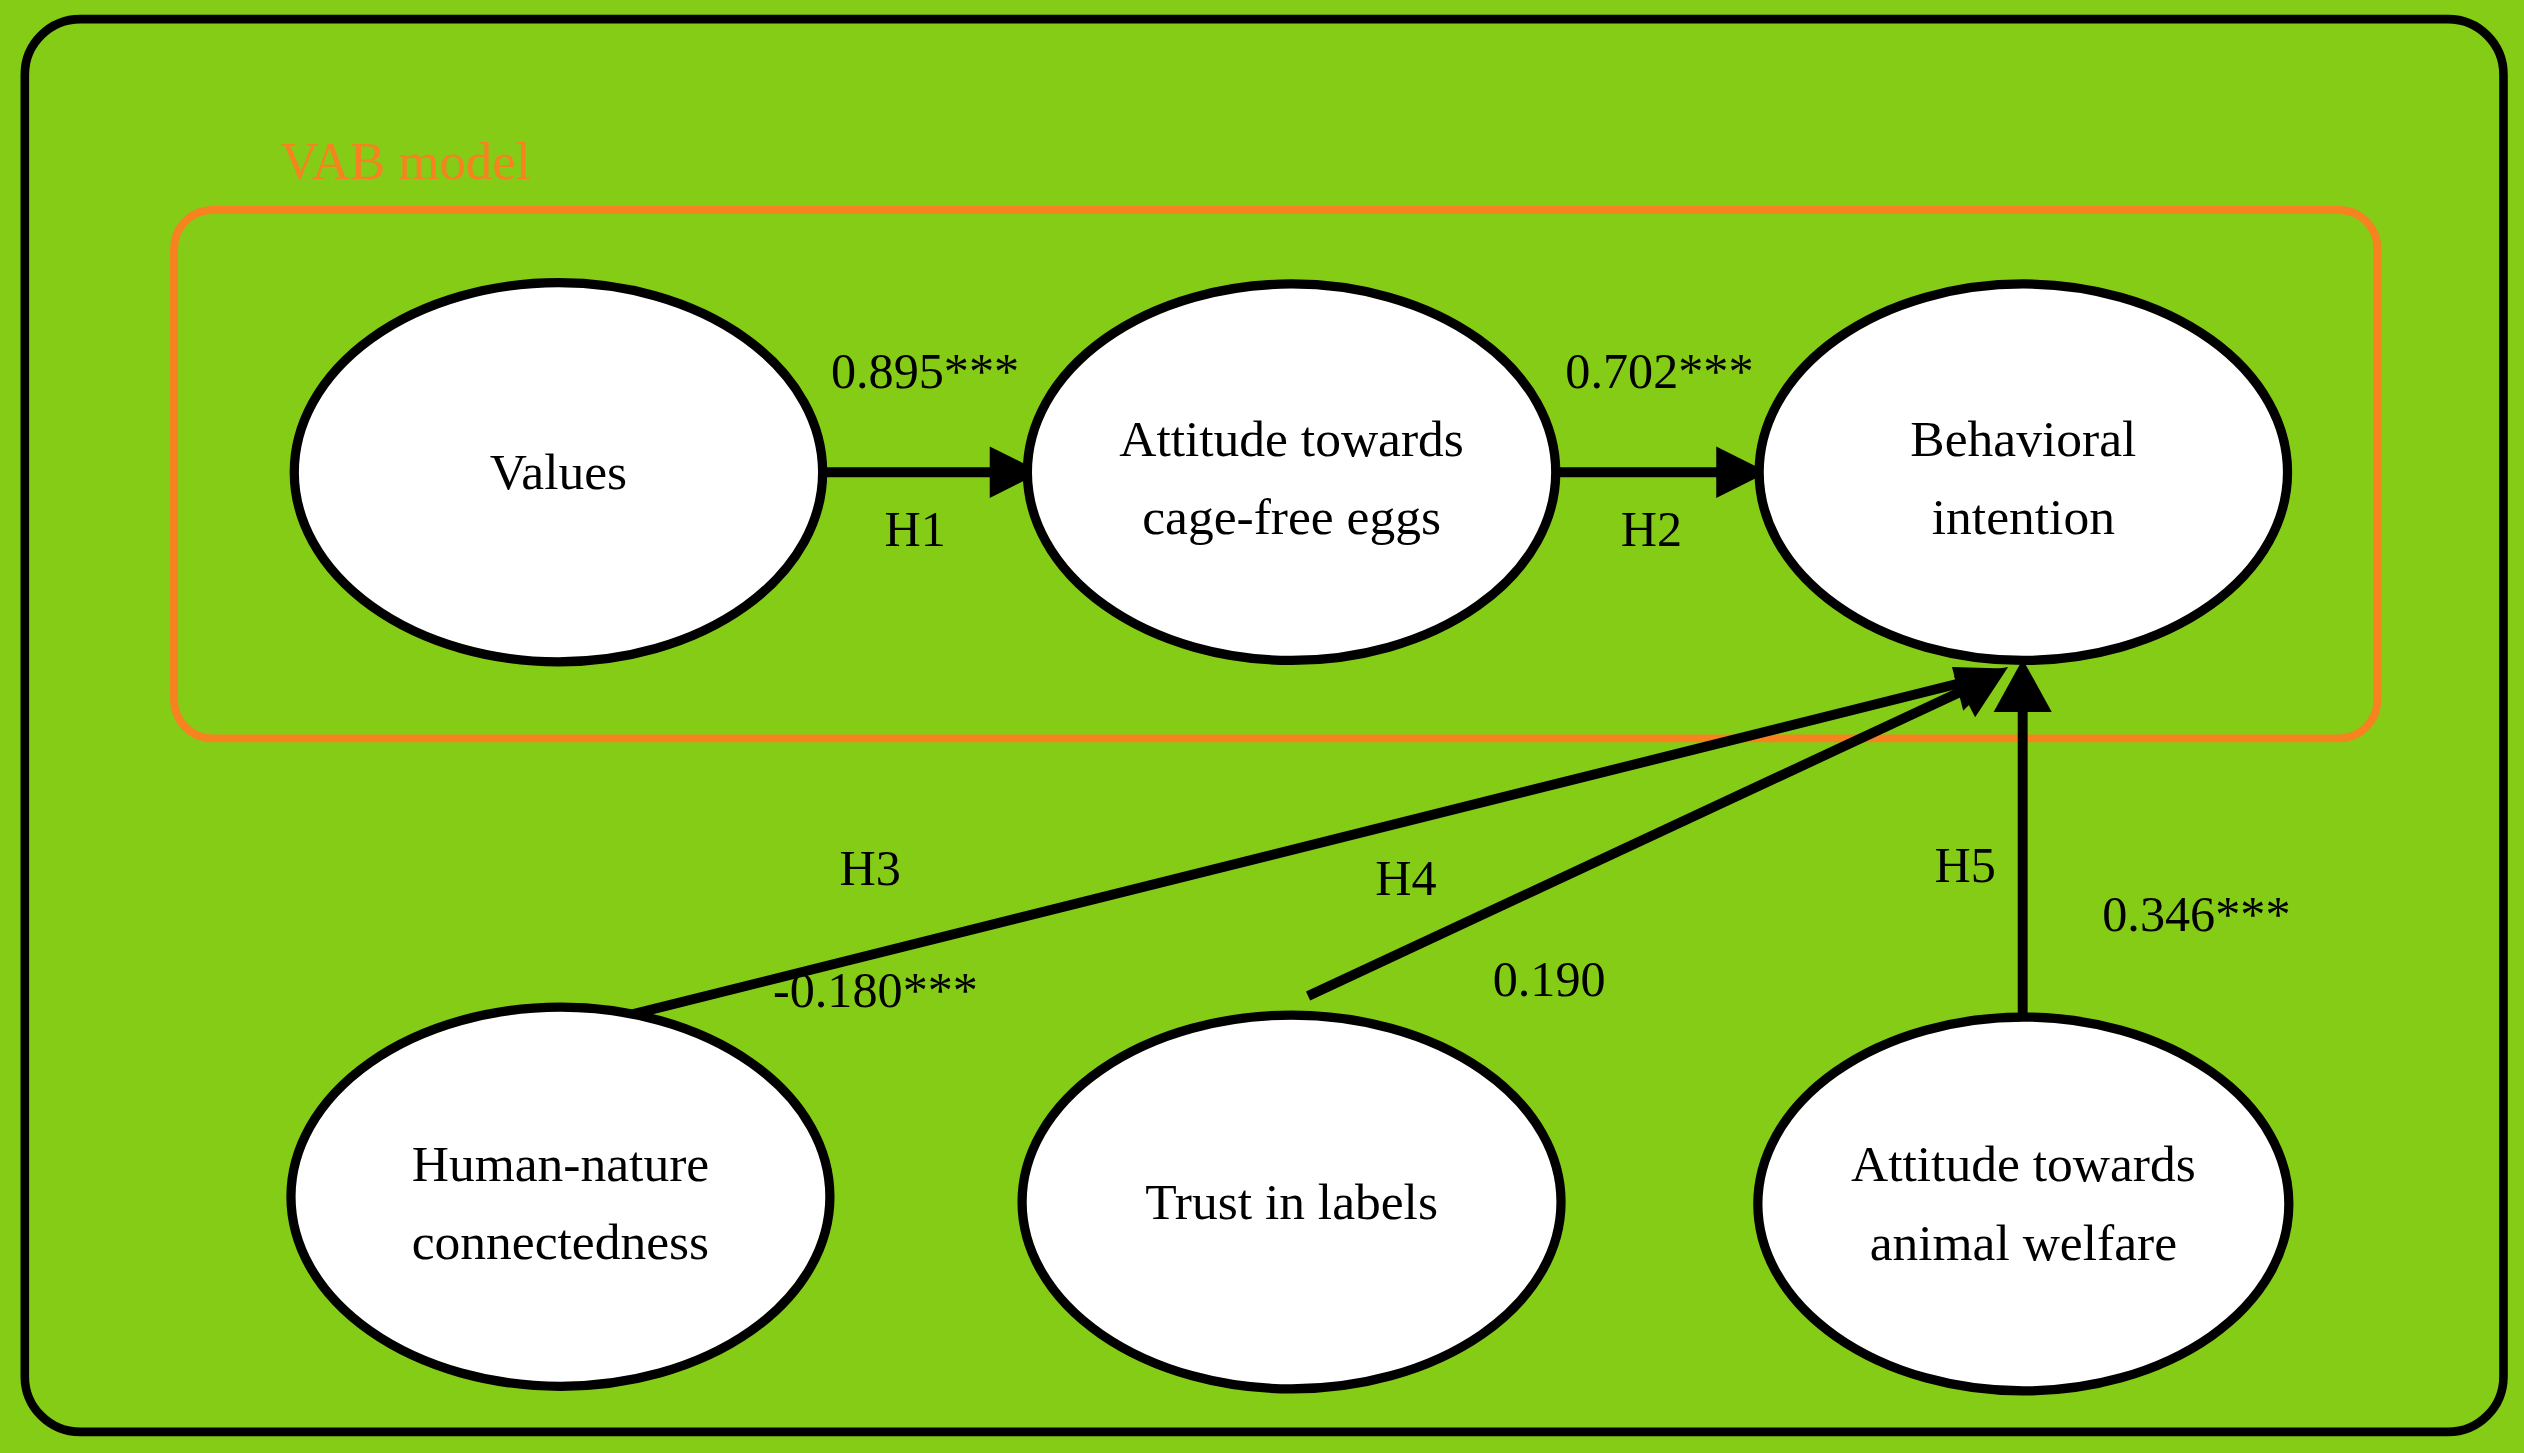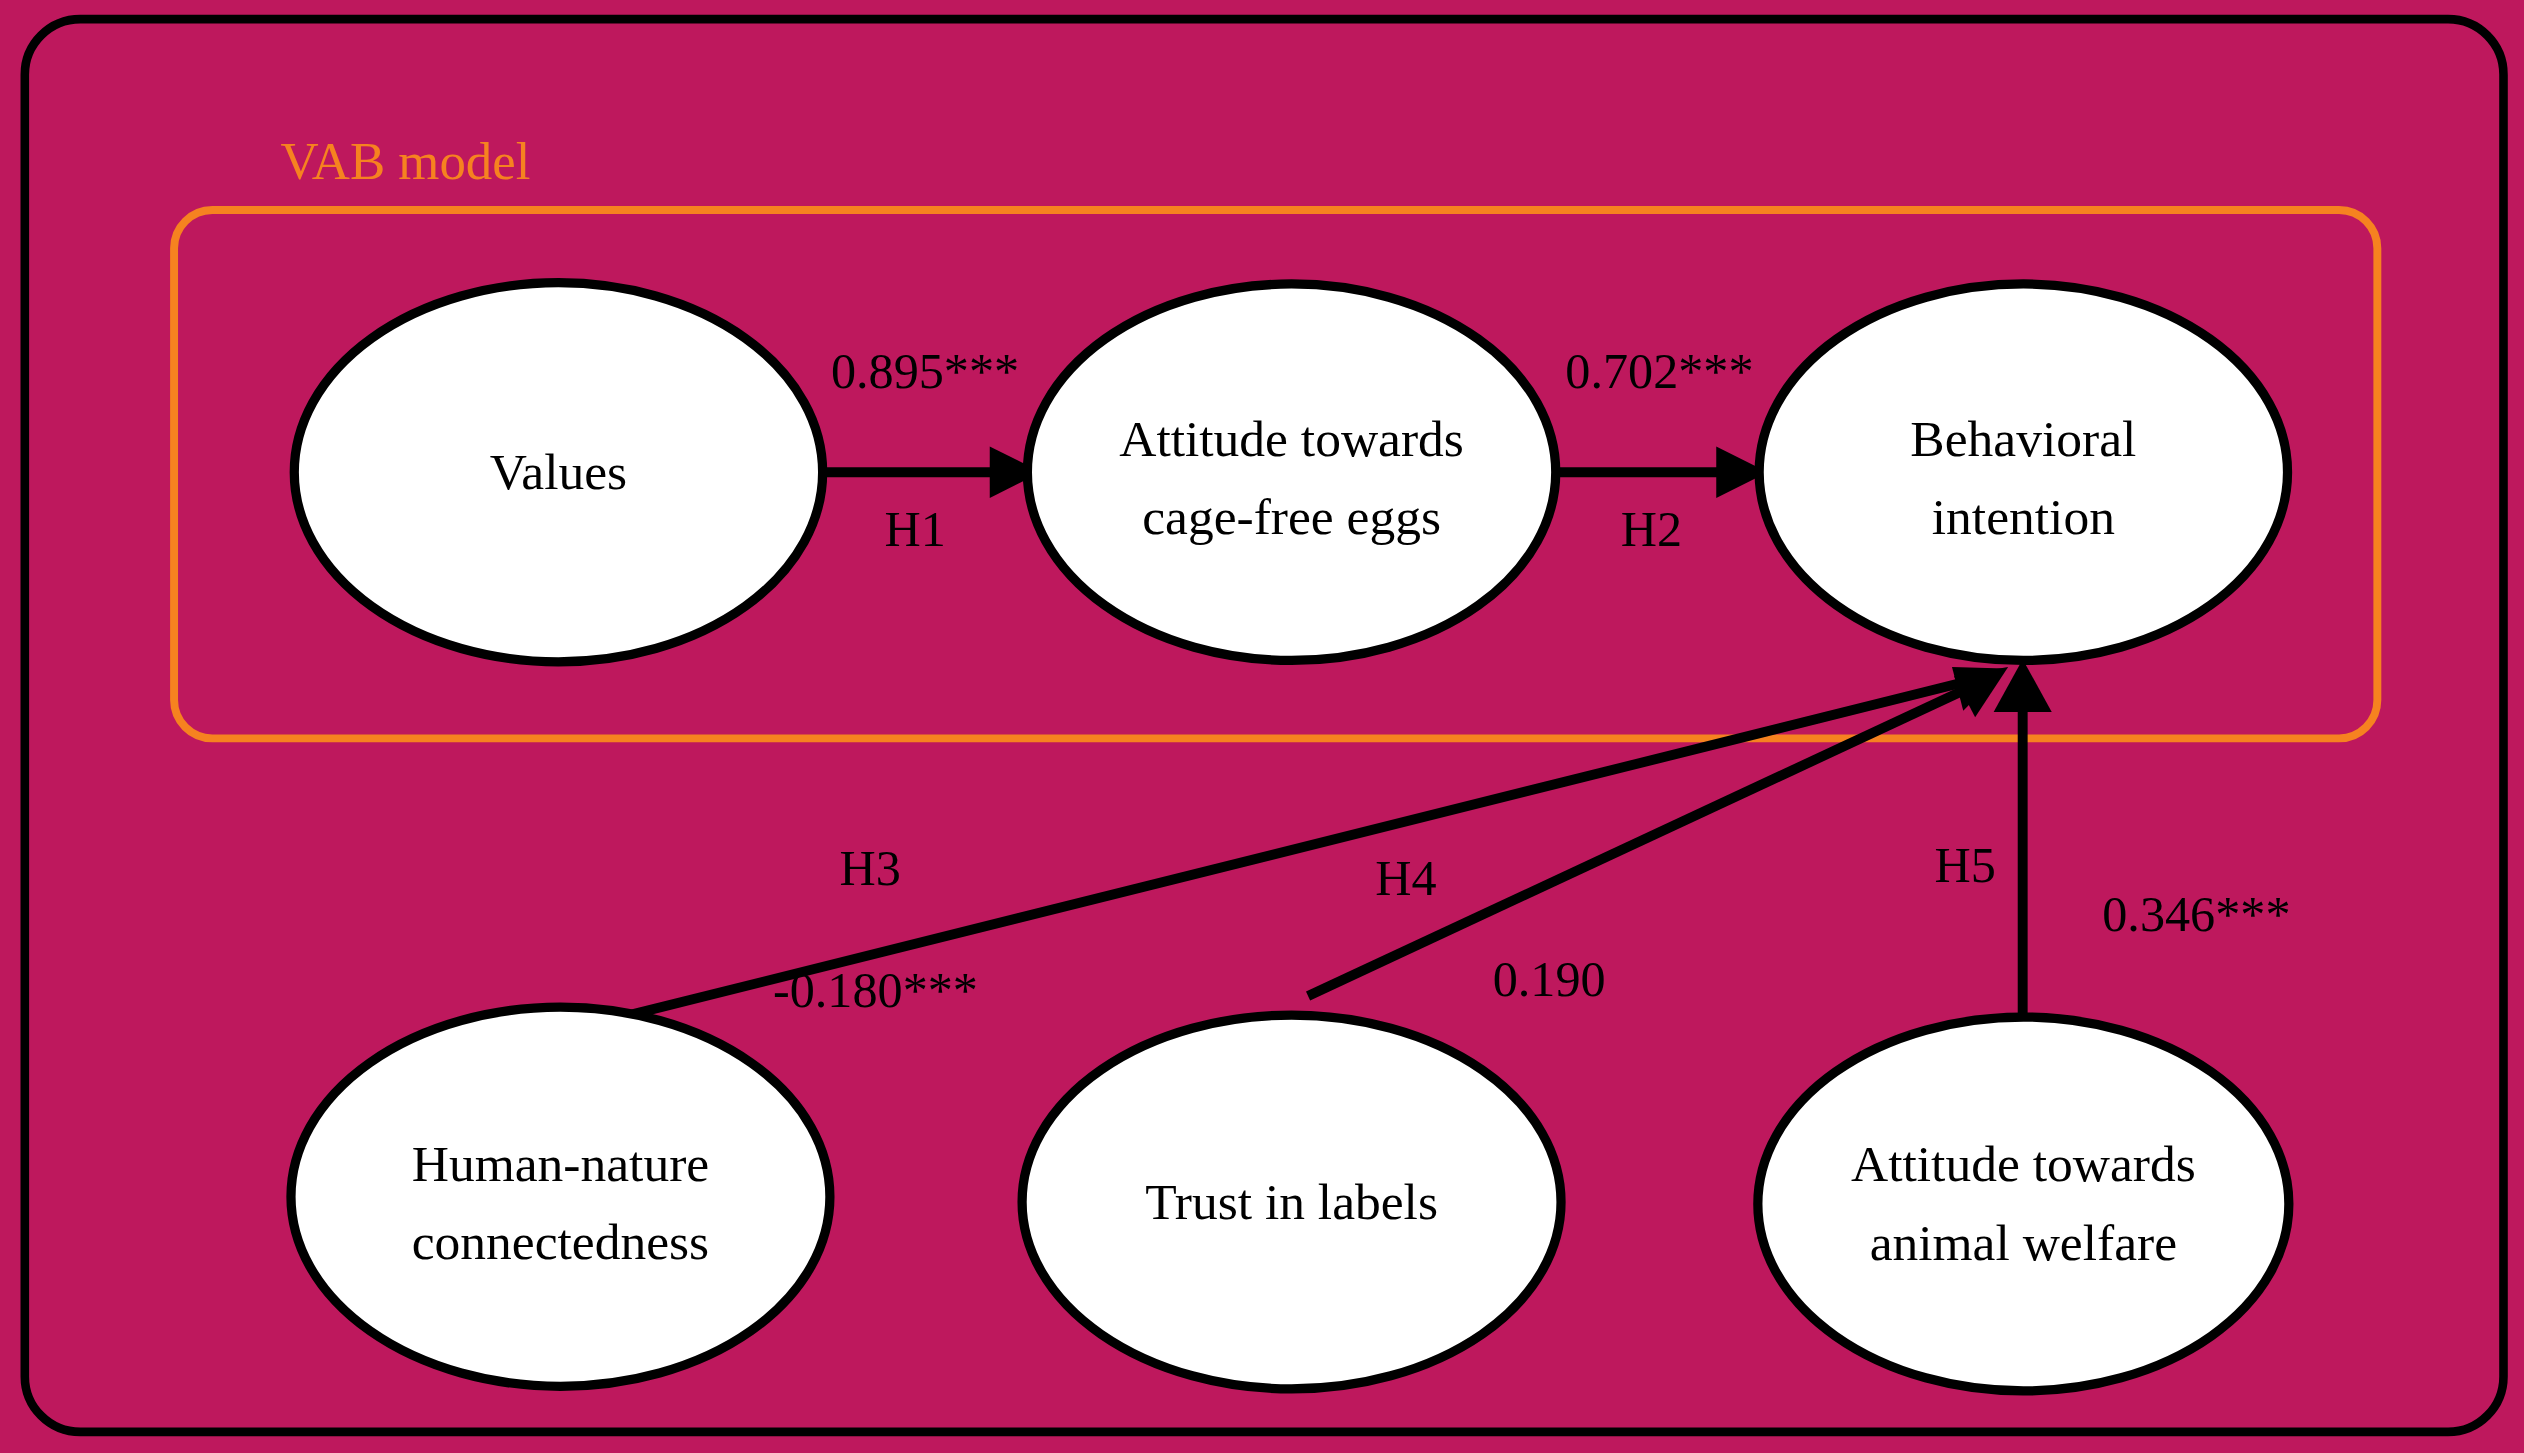--- a/index.html
+++ b/index.html
@@ -1,19 +1,19 @@
 <!DOCTYPE html>
 <html style="font-size:10.6px"><head>
 <meta charset="utf-8">
 <title>VAB Model Path Diagram</title>
 <style>
   html,body{margin:0;padding:0;background:#ffffff;}
   body{width:2525px;height:1453px;overflow:hidden;
        font-family:"Liberation Serif","DejaVu Serif",serif;}
-  #stage{position:relative;width:2525px;height:1453px;background:#be185d;}
+  #stage{position:relative;width:2525px;height:1453px;background:#84cc16;}
   svg#diagram{position:absolute;left:0;top:0;width:2525px;height:1453px;display:block;}
   .node-label{font-family:"Liberation Serif","DejaVu Serif",serif;
               font-size:78px;fill:#000;text-anchor:middle;dominant-baseline:middle;}
   .edge-label{font-family:"Liberation Serif","DejaVu Serif",serif;
               font-size:76px;fill:#000;text-anchor:middle;dominant-baseline:middle;}
   .hyp-label{font-family:"Liberation Serif","DejaVu Serif",serif;
              font-size:76px;fill:#000;text-anchor:middle;dominant-baseline:middle;}
   .group-label{font-family:"Liberation Serif","DejaVu Serif",serif;
                font-size:80px;text-anchor:start;dominant-baseline:middle;}
   .ellipse-shape{fill:#ffffff;stroke:#000000;stroke-width:14;}

